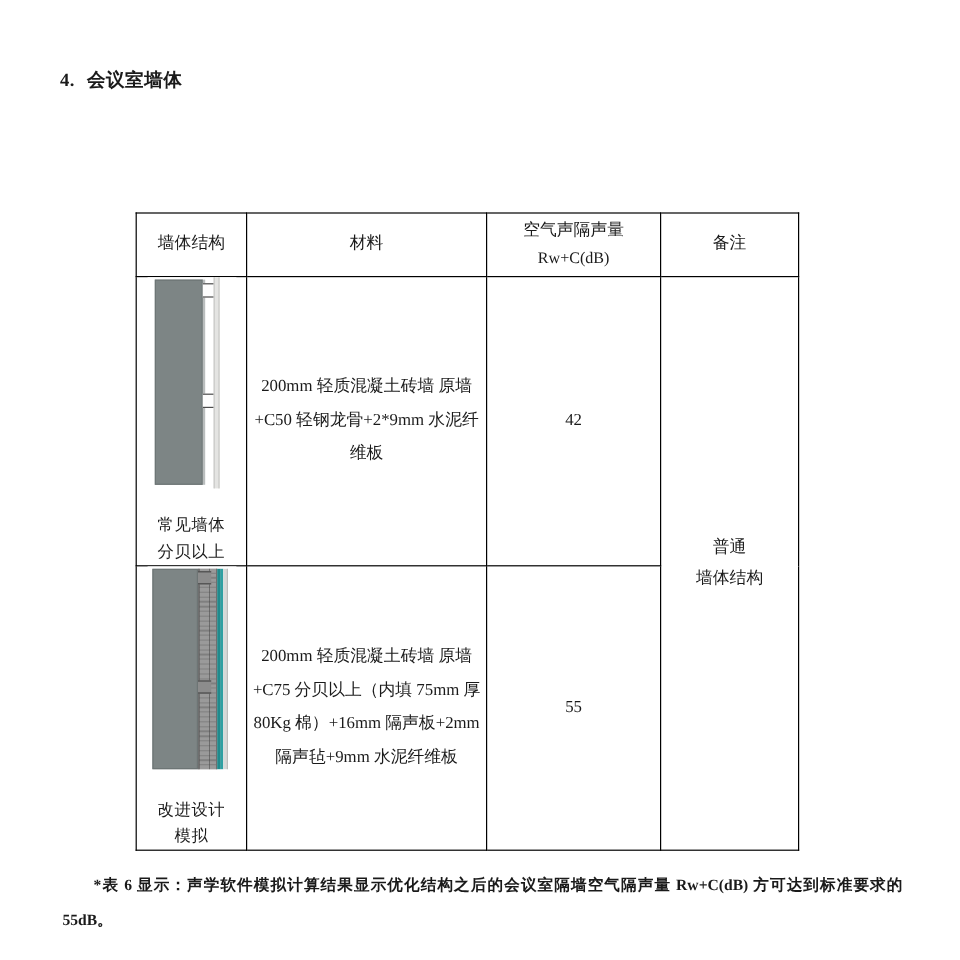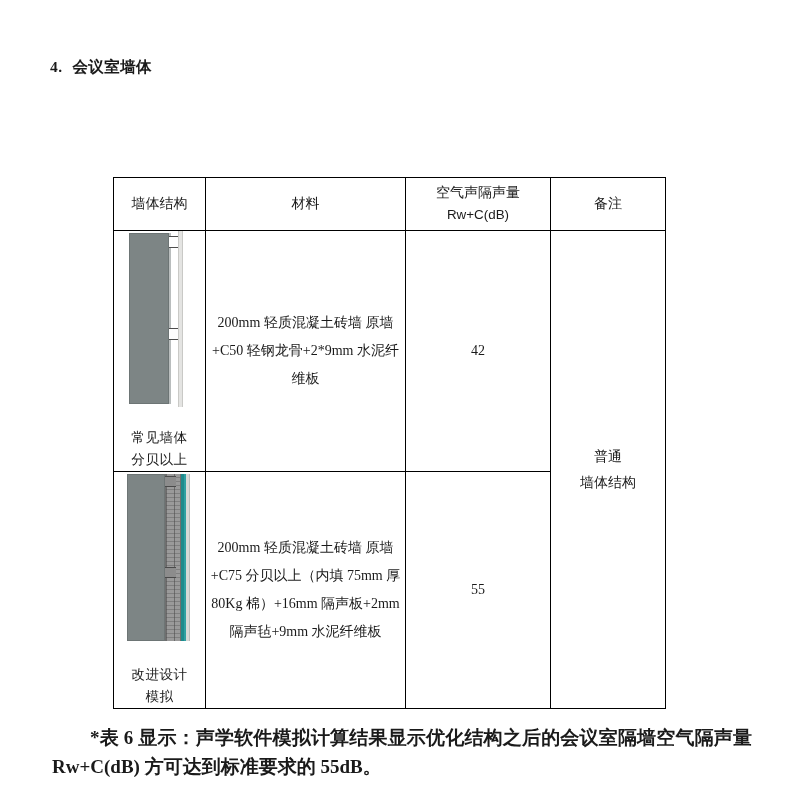--- a/index.html
+++ b/index.html
@@ -77,21 +77,21 @@
   .col-val    { width: 145px; }
   .col-rem    { width: 115px; }
 
   .hdr-cell {
     height: 52px;
     line-height: 22px;
     font-size: 14.2px;
   }
   .hdr-sub {
     font-size: 13.4px;
-    font-family: Liberation Sans, sans-serif;
+    font-family: Liberation Serif, serif;
   }
 
   .mat-cell {
     font-size: 14.1px;
     line-height: 28px;
     padding: 4px 10px;
     text-align: center;
   }
   .val-cell {
     font-size: 14.6px;
@@ -250,21 +250,21 @@
     text-align: center;
     font-size: 14.4px;
     font-weight: bold;
     letter-spacing: 0.3px;
   }
   .footnote {
     position: absolute;
     left: 52px;
     top: 723px;
     width: 700px;
-    font-size: 19px;
+    font-size: 13px;
     line-height: 29px;
     font-weight: bold;
     text-align: justify;
     text-justify: inter-ideograph;
     text-indent: 2em;
   }
 </style>
 </head>
 <body>
 

